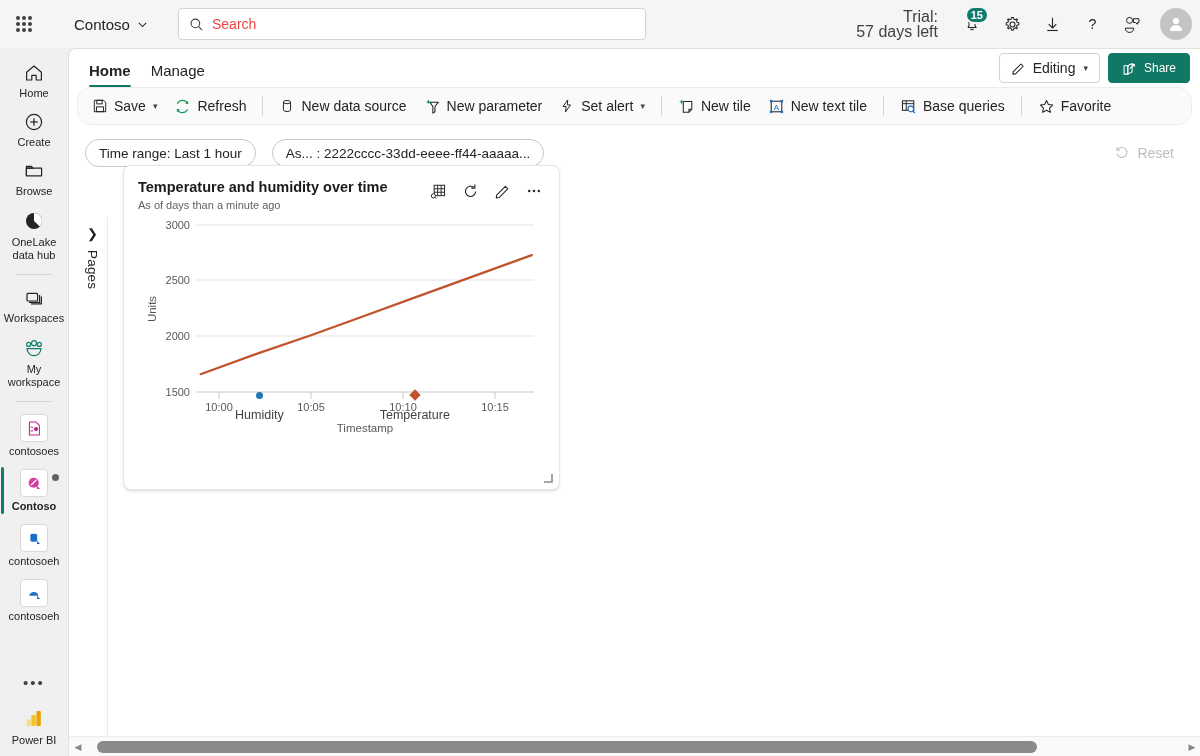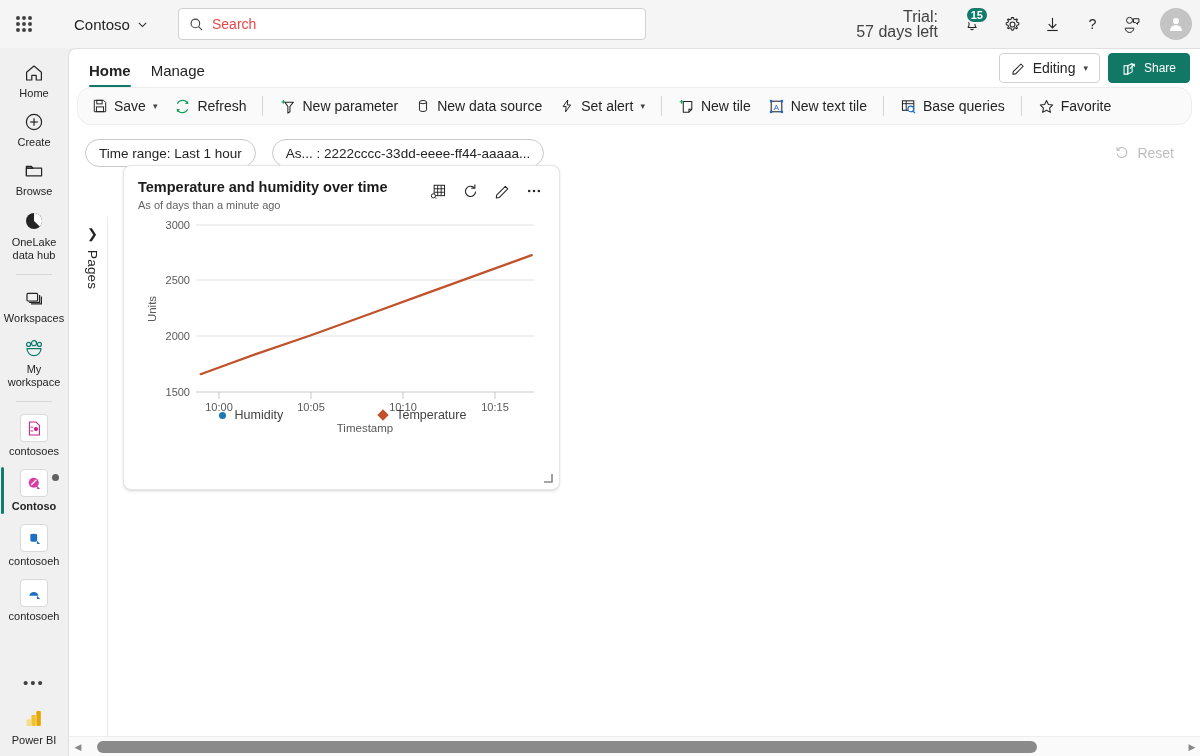--- a/index.html
+++ b/index.html
@@ -197,21 +197,21 @@
   .tile-tools { margin-left: auto; display: flex; align-items: center; gap: 10px; padding-top: 2px; }
   .tool { width: 22px; height: 22px; display: flex; align-items: center; justify-content: center; cursor: pointer; border-radius: 3px; color: #242424; }
   .resize-handle { position: absolute; right: 6px; bottom: 6px; width: 10px; height: 10px; cursor: nwse-resize; }
 
   
   .chartwrap { position: absolute; left: 10px; top: 46px; width: 417px; height: 230px; }
   .legend {
     position: absolute; left: 0; right: 0; bottom: 20px;
     display: flex; justify-content: center; gap: 96px; align-items: center;
   }
-  .leg { display: flex; align-items: center; gap: 9px; font-size: 12.5px; color: #424242; cursor: pointer; }
+  .leg { display: flex; align-items: center; gap: 9px; font-size: 12.5px; color: #424242; cursor: pointer; flex-direction: column; }
   .leg-dot { width: 7px; height: 7px; border-radius: 50%; }
   .leg-dia { width: 8px; height: 8px; transform: rotate(45deg); }
 
   
   .hscroll {
     position: absolute; left: 0; bottom: 0; width: 1132px; height: 20px;
     background: #fafafa; border-top: 1px solid #ededed;
     display: flex; align-items: center; padding: 0 2px;
   }
   .sc-arrow { width: 14px; height: 18px; display: flex; align-items: center; justify-content: center; cursor: pointer; color: #888; font-size: 9px; }
@@ -466,34 +466,34 @@
           <path d="M3.4 11.8 A6 6 0 0 0 14.4 12" fill="none" stroke="#0f9d58" stroke-width="1.3"></path>
           <path d="M14.9 3 l.1 3.4 -3.4 -.2z" fill="#0f9d58"></path>
           <path d="M3.1 15 l-.1 -3.4 3.4 .2z" fill="#0f9d58"></path>
         </svg>
         <span>Refresh</span>
       </div>
 
       <div class="cmd-sep"></div>
 
       <div class="cmd">
+        <svg width="16" height="16" viewBox="0 0 18 18">
+          <ellipse cx="9" cy="4.6" rx="4" ry="1.8" fill="none" stroke="#242424" stroke-width="1.1"></ellipse>
+          <path d="M5 4.6 v8.8 a4 1.8 0 0 0 8 0 V4.6" fill="none" stroke="#242424" stroke-width="1.1"></path>
+        </svg>
+        <span>New data source</span>
+      </div>
+
+      <div class="cmd">
         <svg width="17" height="17" viewBox="0 0 18 18">
           <path d="M6.2 4.4 h9 l-3.6 4.6 v5.6 l-2.2 1.4 V9z" fill="none" stroke="#242424" stroke-width="1.1" stroke-linejoin="round"></path>
           <line x1="2.6" y1="4.2" x2="6.6" y2="4.2" stroke="#0f9d58" stroke-width="1.2"></line>
           <line x1="4.6" y1="2.2" x2="4.6" y2="6.2" stroke="#0f9d58" stroke-width="1.2"></line>
         </svg>
         <span>New parameter</span>
-      </div>
-
-      <div class="cmd">
-        <svg width="16" height="16" viewBox="0 0 18 18">
-          <ellipse cx="9" cy="4.6" rx="4" ry="1.8" fill="none" stroke="#242424" stroke-width="1.1"></ellipse>
-          <path d="M5 4.6 v8.8 a4 1.8 0 0 0 8 0 V4.6" fill="none" stroke="#242424" stroke-width="1.1"></path>
-        </svg>
-        <span>New data source</span>
       </div>
 
       <div class="cmd">
         <svg width="16" height="16" viewBox="0 0 18 18">
           <path d="M9.8 2.2 L4.6 9.6 h3.4 l-.6 6 5.6 -7.8 h-3.6z" fill="none" stroke="#242424" stroke-width="1.1" stroke-linejoin="round"></path>
         </svg>
         <span>Set alert</span>
         <span class="chev">▾</span>
       </div>
 

